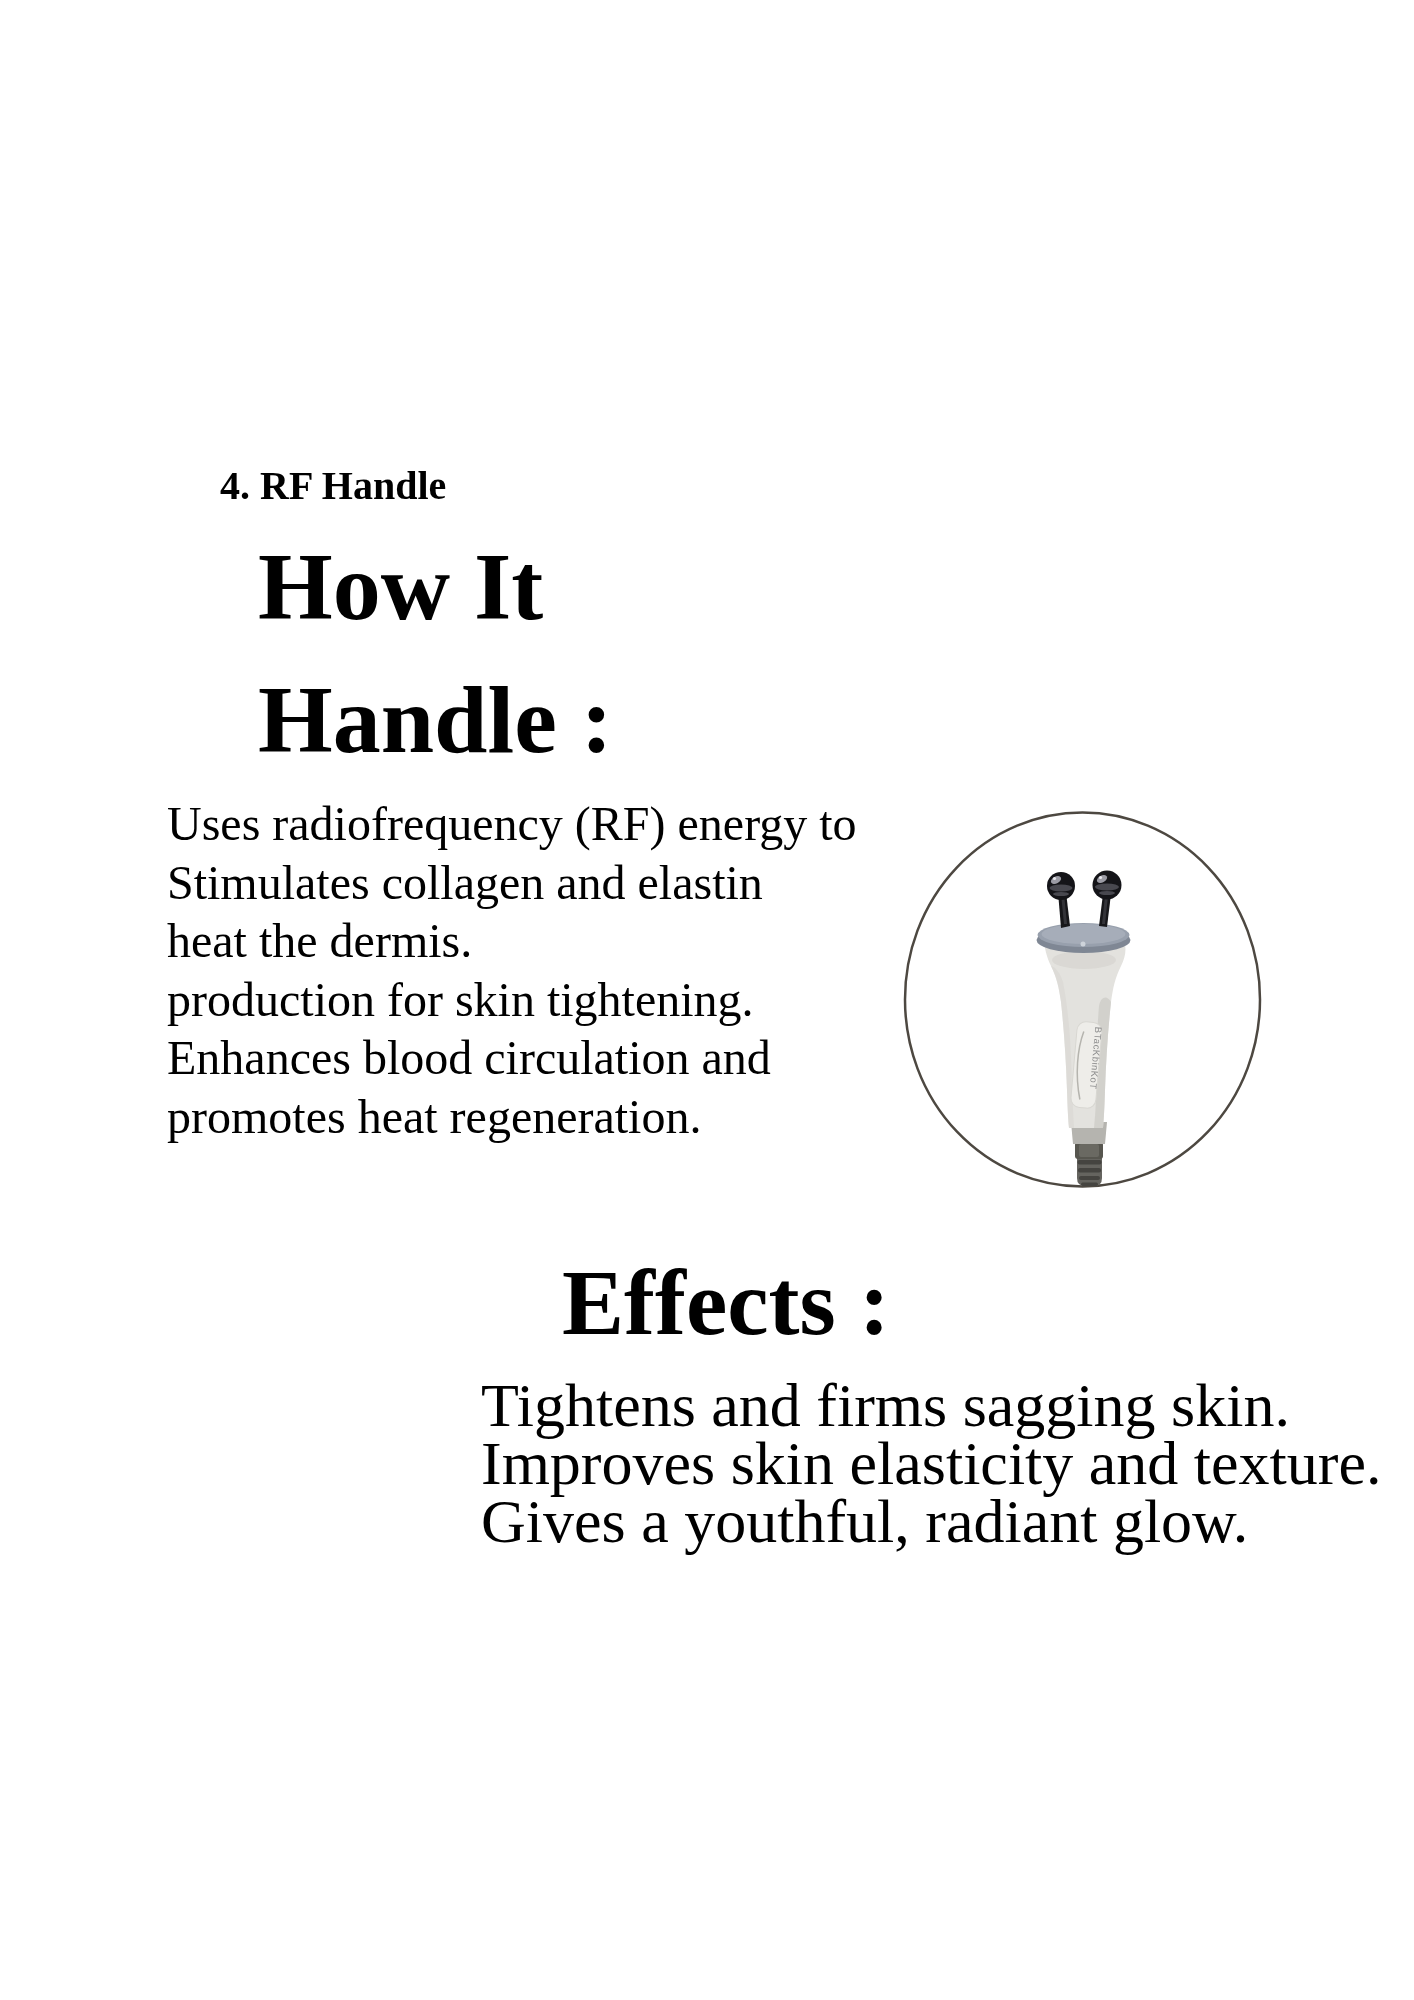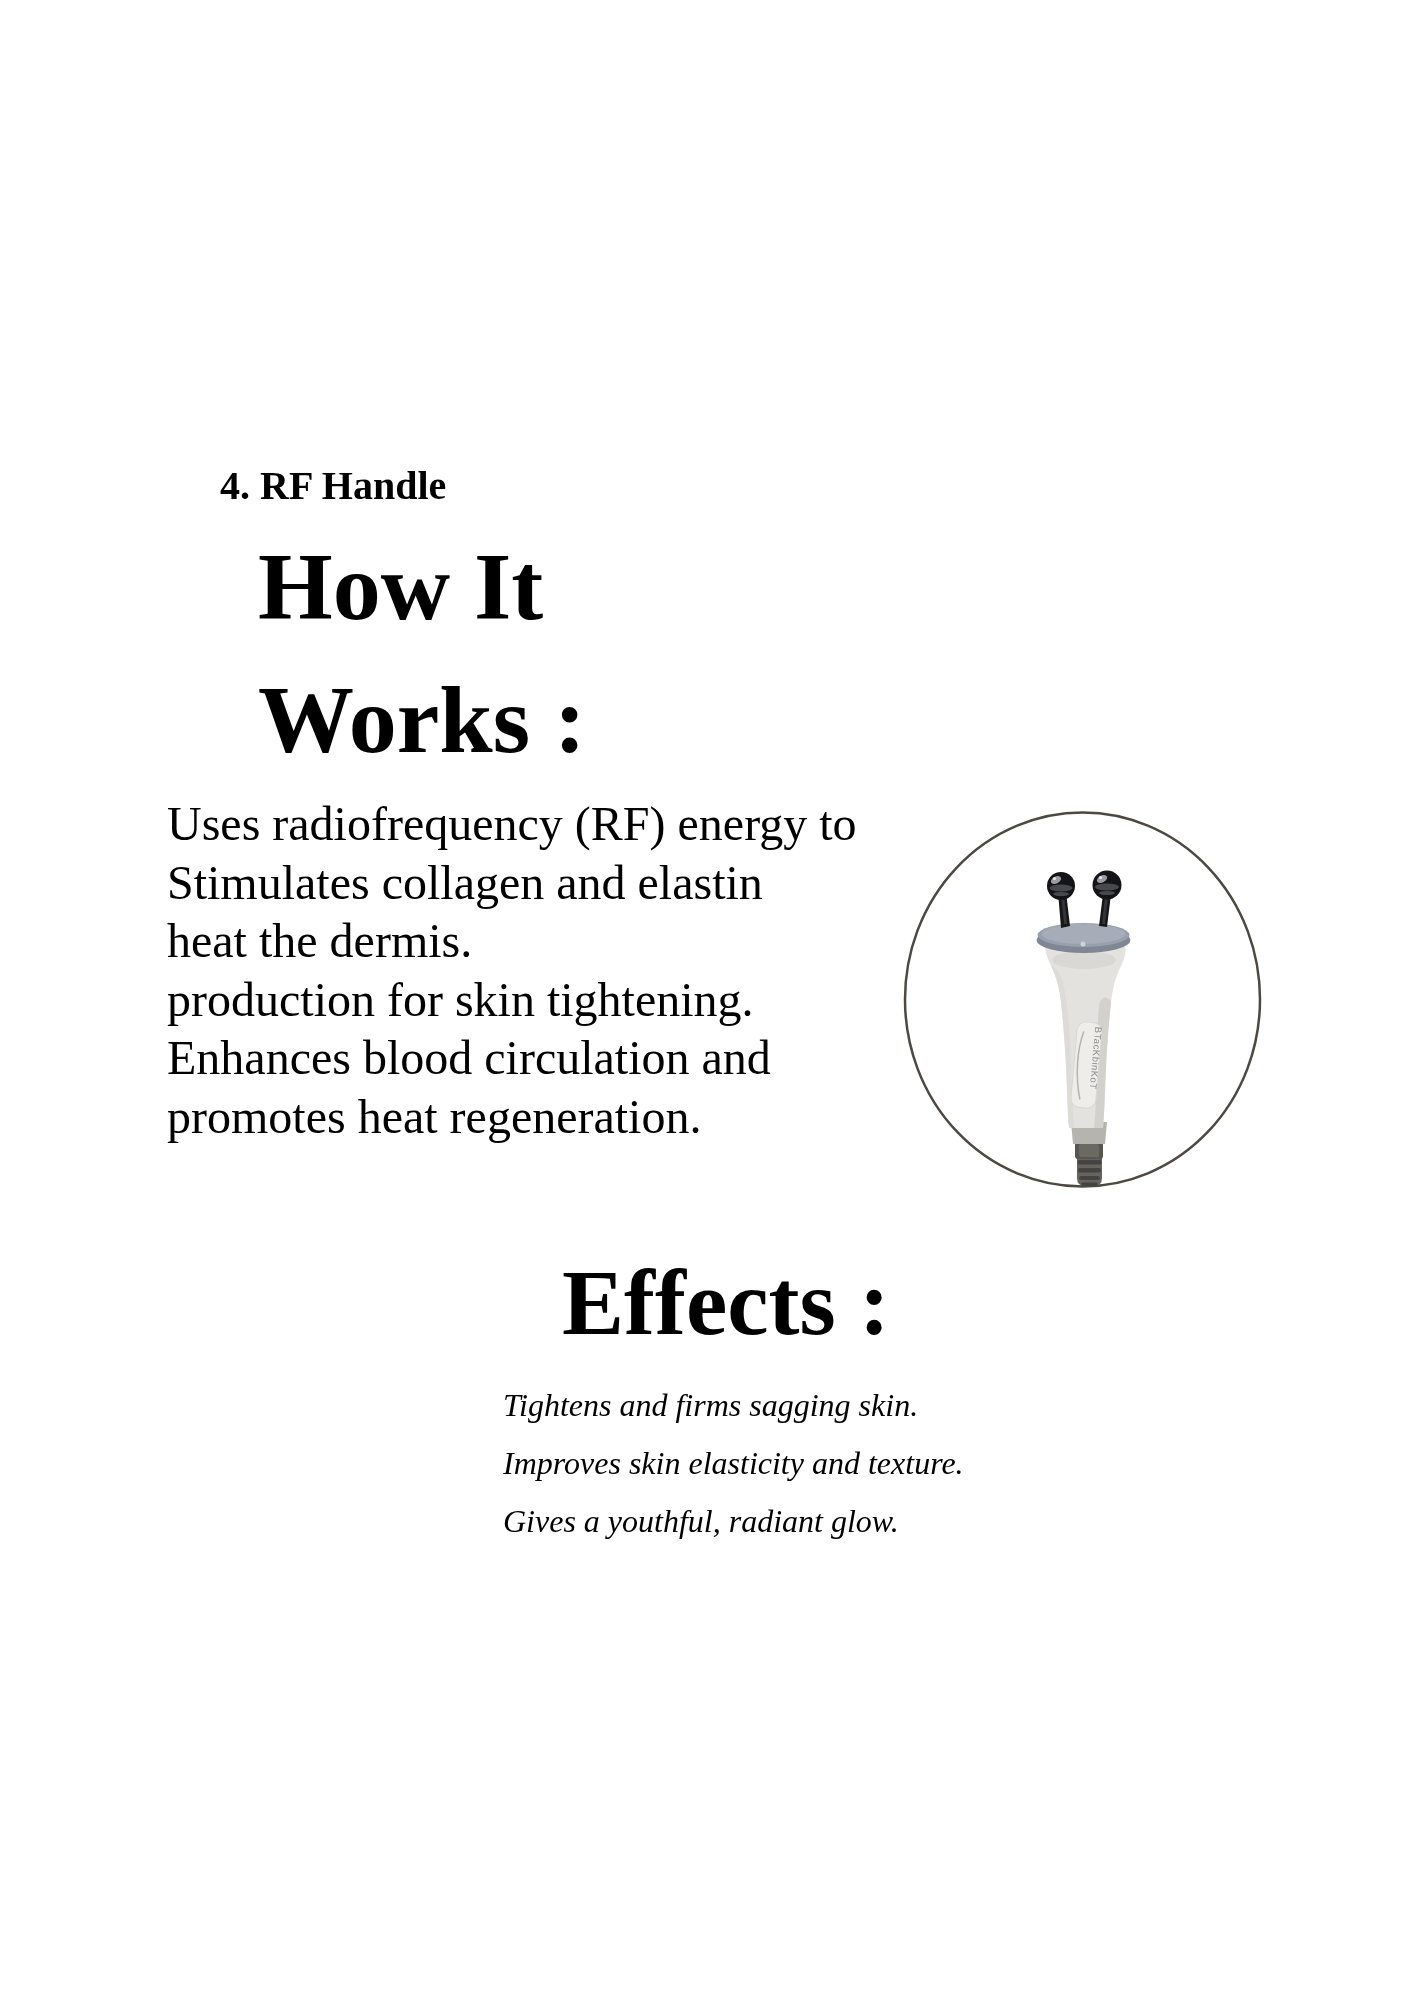--- a/index.html
+++ b/index.html
@@ -43,37 +43,36 @@
   .effects-title {
     position:absolute;
     left:562px; top:1253px;
     font-size:93px;
     font-weight:bold;
     line-height:100px;
     white-space:nowrap;
   }
   .effects-body {
     position:absolute;
-    left:503px; top:1376px;
-    font-size:32px;
+    left:481px; top:1376px;
+    font-size:62px;
     line-height:58px;
     white-space:nowrap;
-    font-style:italic;
   }
 </style>
 </head>
 <body>
 
 <div class="page">
 
   <div class="section-heading">4. RF Handle</div>
 
   <div class="hiw-title">
     <div>How It</div>
-    <div>Works :</div>
+    <div>Handle :</div>
   </div>
 
   <div class="hiw-body">
     <div>Uses radiofrequency (RF) energy to</div>
     <div>Stimulates collagen and elastin</div>
     <div>heat the dermis.</div>
     <div>production for skin tightening.</div>
     <div>Enhances blood circulation and</div>
     <div>promotes heat regeneration.</div>
   </div>

